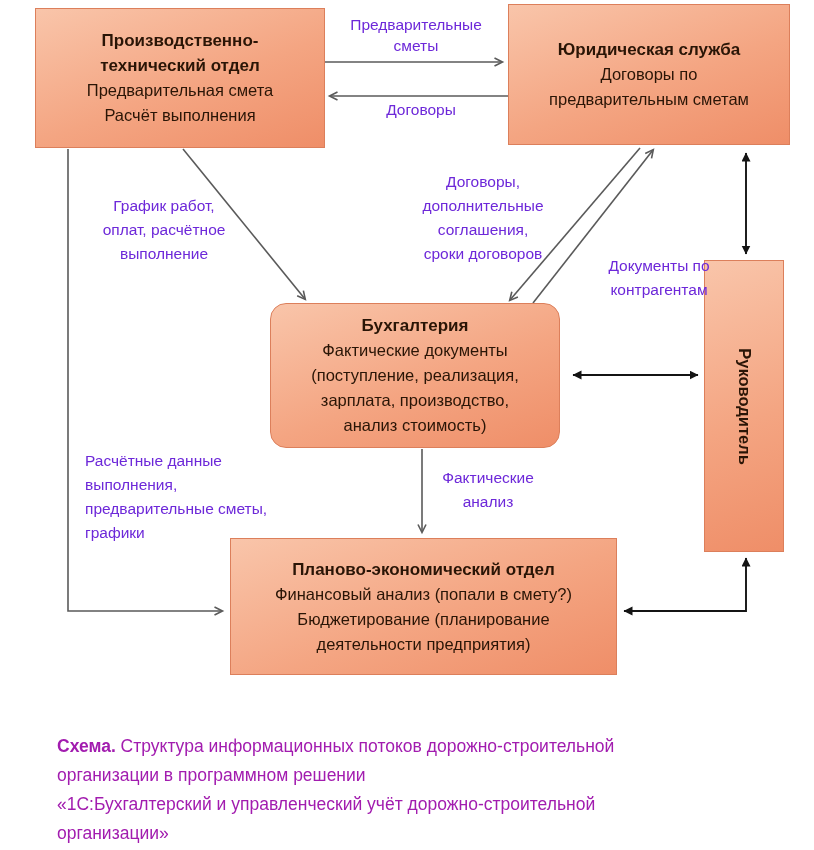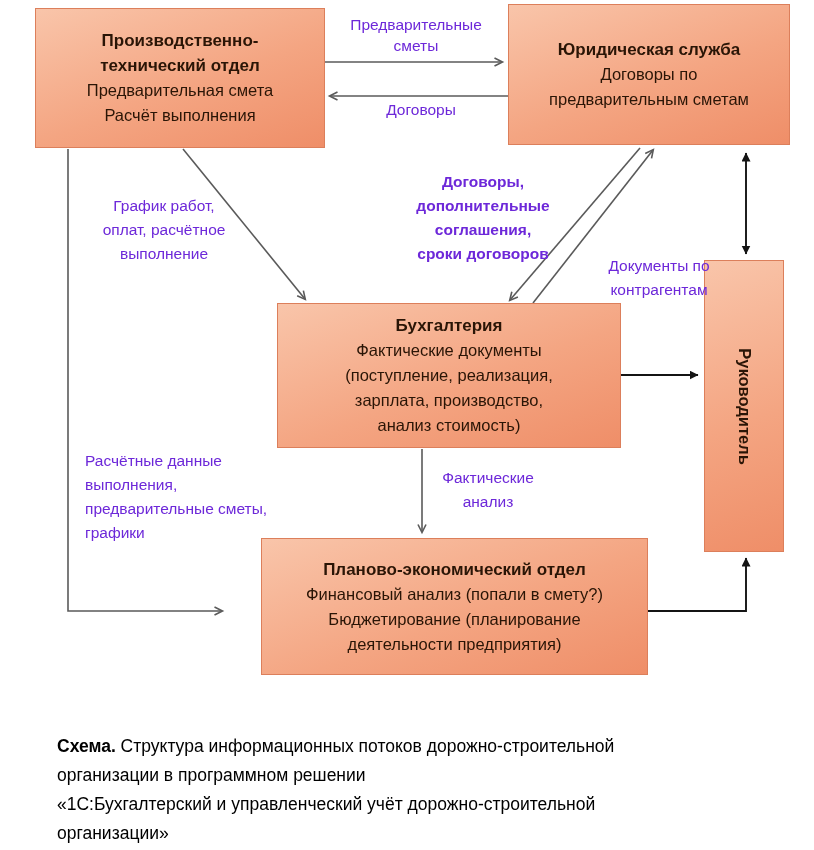--- a/index.html
+++ b/index.html
@@ -35,48 +35,48 @@
     line-height: 25px;
     white-space: pre-line;
   }
   .box-body {
     font-size: 16.5px;
     line-height: 25px;
     white-space: pre-line;
   }
   .box-pto        { left: 35px;  top: 8px;   width: 290px; height: 140px; }
   .box-legal      { left: 508px; top: 4px;   width: 282px; height: 141px; }
-  .box-accounting { left: 277px; top: 303px; width: 344px; height: 145px; }
-  .box-planning   { left: 230px; top: 538px; width: 387px; height: 137px; margin-left: 31px; }
+  .box-accounting { left: 270px; top: 303px; width: 290px; height: 145px; border-radius: 16px; }
+  .box-planning   { left: 230px; top: 538px; width: 387px; height: 137px; }
   .box-director   { left: 704px; top: 260px; width: 80px;  height: 292px; }
   .box-director .box-title {
     transform: rotate(90deg);
     white-space: nowrap;
     font-size: 16.5px;
   }
   .flow-label {
     position: absolute;
     color: #6d28d9;
     font-size: 15.5px;
     line-height: 24px;
     white-space: pre-line;
     text-align: center;
   }
   .lbl-prelim       { left: 336px; top: 14px;  width: 160px; line-height: 21px; }
   .lbl-contracts    { left: 346px; top: 98px;  width: 150px; }
   .lbl-schedule     { left: 79px;  top: 194px; width: 170px; }
-  .lbl-contracts2   { left: 398px; top: 170px; width: 170px; font-weight: bold; }
+  .lbl-contracts2   { left: 398px; top: 170px; width: 170px; }
   .lbl-counterparty { left: 584px; top: 210px; width: 150px; margin-top: 44px; }
   .lbl-calc         { left: 85px;  top: 449px; width: 200px; text-align: left; }
   .lbl-fact         { left: 428px; top: 466px; width: 120px; }
   .caption {
     position: absolute;
     left: 57px; top: 732px;
     width: 714px;
-    color: #000000;
+    color: #a21caf;
     font-size: 17.5px;
     line-height: 29px;
   }
   .cap-line { white-space: pre-wrap; }
   .cap-bold { font-weight: bold; }
 </style>
 </head>
 <body>
 
 <div class="canvas">

